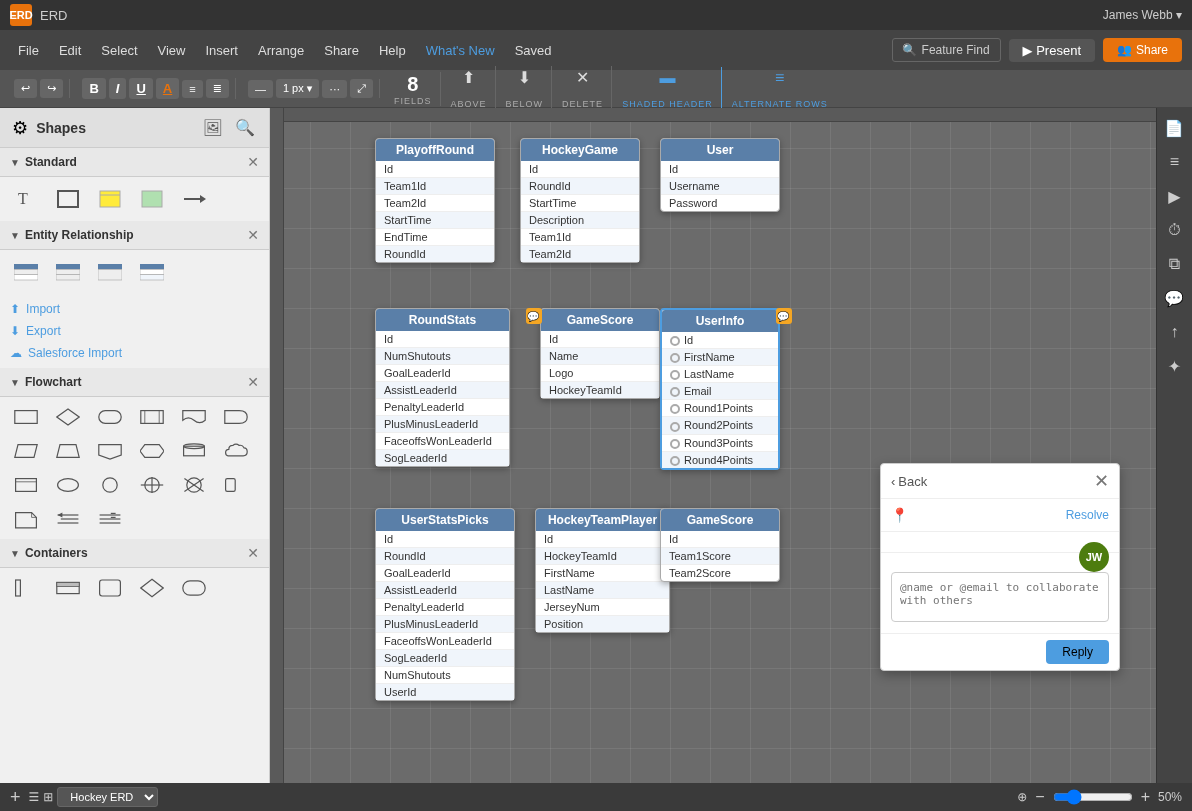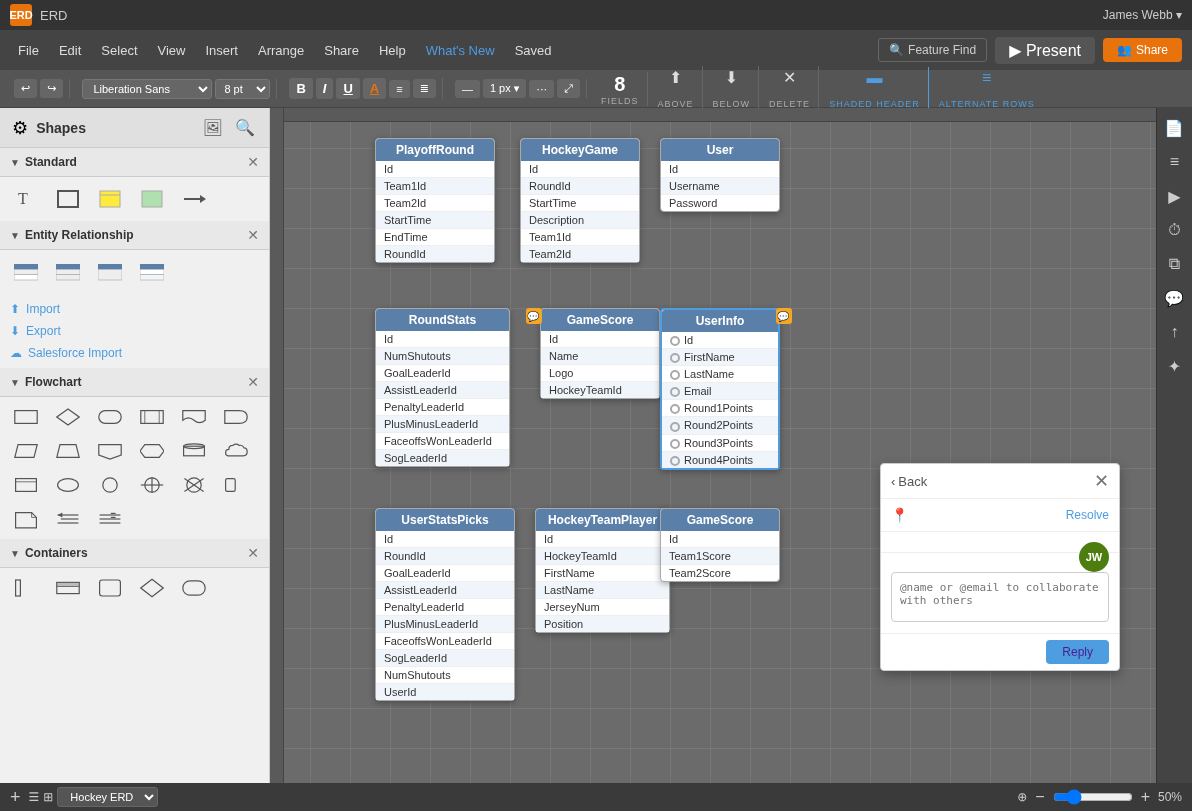--- a/index.html
+++ b/index.html
@@ -14,21 +14,21 @@
     #user-name { color: #ccc; font-size: 12px; margin-left: 20px; }
 
     
     #menu-bar {
       display: flex; align-items: center; background: #444; height: 40px; padding: 0 10px; color: #ddd; font-size: 13px; gap: 4px;
     }
     .menu-item { padding: 4px 8px; cursor: pointer; border-radius: 3px; }
     .menu-item.active { color: #4d9de0; }
     #menu-right { margin-left: auto; display: flex; align-items: center; gap: 8px; }
     #feature-find { display: flex; align-items: center; gap: 4px; color: #ccc; font-size: 12px; padding: 4px 10px; border: 1px solid #666; border-radius: 3px; cursor: pointer; }
-    #present-btn { background: #555; color: #fff; border: none; padding: 4px 14px; border-radius: 4px; cursor: pointer; font-size: 16px; display: flex; align-items: center; gap: 4px; }
+    #present-btn { background: #555; color: #fff; border: none; padding: 4px 14px; border-radius: 4px; cursor: pointer; font-size: 13px; display: flex; align-items: center; gap: 4px; }
     #share-btn { background: #e8720c; color: #fff; border: none; padding: 5px 14px; border-radius: 4px; cursor: pointer; font-size: 12px; display: flex; align-items: center; gap: 4px; }
 
     
     #toolbar {
       display: flex; align-items: center; background: #555; height: 38px; padding: 0 8px; gap: 6px; border-bottom: 1px solid #444;
     }
     .toolbar-group { display: flex; align-items: center; gap: 3px; padding: 0 6px; border-right: 1px solid #666; }
     .toolbar-group:last-child { border-right: none; }
     .toolbar-btn { background: #666; color: #fff; border: none; padding: 3px 7px; border-radius: 3px; cursor: pointer; font-size: 11px; display: flex; align-items: center; gap: 2px; }
     #font-selector { background: #666; color: #fff; border: 1px solid #777; padding: 2px 6px; border-radius: 3px; font-size: 11px; width: 130px; }
@@ -112,21 +112,21 @@
     #comment-location { display: flex; align-items: center; padding: 8px 10px; border-bottom: 1px solid #eee; }
     #comment-location-icon { color: #888; font-size: 14px; flex: 1; }
     #resolve-btn { color: #4d9de0; background: none; border: none; cursor: pointer; font-size: 12px; }
     #comment-body { padding: 10px; }
     #comment-avatar { width: 30px; height: 30px; background: #4d7c0f; border-radius: 50%; color: #fff; display: flex; align-items: center; justify-content: center; font-size: 11px; font-weight: bold; float: right; margin-left: 8px; }
     #comment-text { font-size: 12px; color: #333; line-height: 1.5; overflow: hidden; }
     #comment-text .mention { color: #4d9de0; font-weight: bold; }
     #comment-input-area { padding: 8px 10px; border-top: 1px solid #eee; }
     #comment-input { width: 100%; padding: 8px; border: 1px solid #ccc; border-radius: 4px; font-size: 11px; color: #888; resize: none; height: 50px; }
     #comment-footer { display: flex; justify-content: flex-end; padding: 6px 10px; border-top: 1px solid #eee; }
-    #reply-btn { background: #4d9de0; color: #4c1d95; border: none; padding: 5px 16px; border-radius: 4px; cursor: pointer; font-size: 12px; }
+    #reply-btn { background: #4d9de0; color: #000000; border: none; padding: 5px 16px; border-radius: 4px; cursor: pointer; font-size: 12px; }
 
     
     #ruler-h { position: absolute; top: 0; left: 0; right: 0; height: 14px; background: #5a5a5a; border-bottom: 1px solid #444; }
     #ruler-v { position: absolute; top: 0; left: 0; bottom: 0; width: 14px; background: #5a5a5a; border-right: 1px solid #444; }
   </style>
 </head>
 <body>
 
 <div id="title-bar">
   <div id="app-icon">ERD</div>
@@ -158,28 +158,20 @@
   </div>
 </div>
 
 <div id="toolbar">
 
   <div class="toolbar-group">
     <button class="toolbar-btn">↩</button>
     <button class="toolbar-btn">↪</button>
   </div>
 
-  <div class="toolbar-group">
-    <select id="font-selector">
-      <option>Liberation Sans</option>
-    </select>
-    <select id="font-size-selector">
-      <option>8 pt</option>
-    </select>
-  </div>
 
   <div class="toolbar-group">
     <button class="toolbar-btn tb-icon">B</button>
     <button class="toolbar-btn tb-icon" style="font-style:italic">I</button>
     <button class="toolbar-btn tb-icon" style="text-decoration:underline">U</button>
     <button class="toolbar-btn tb-icon" style="text-decoration:underline;color:#e8720c">A</button>
     <button class="toolbar-btn">≡</button>
     <button class="toolbar-btn">≣</button>
   </div>
 

